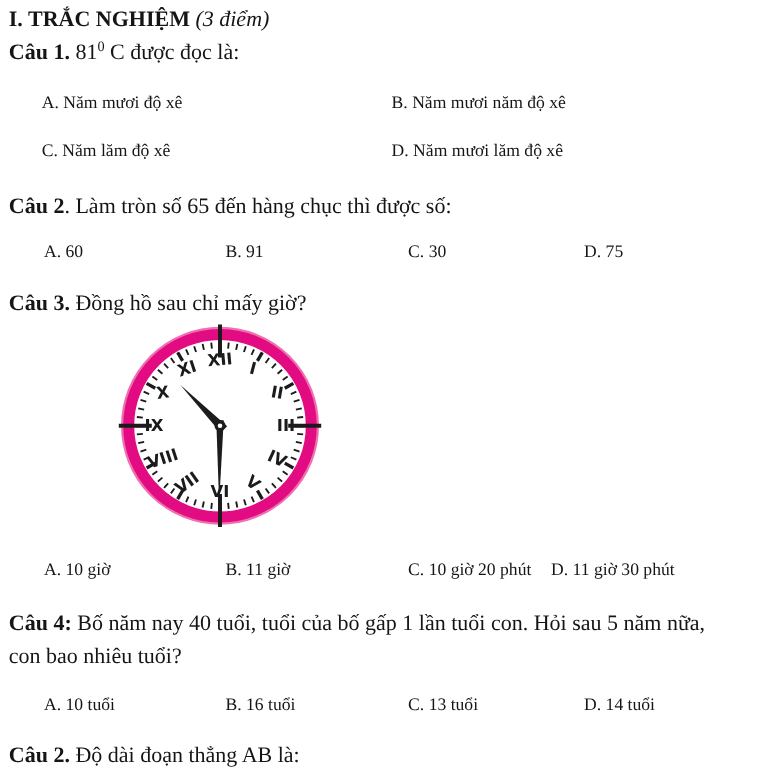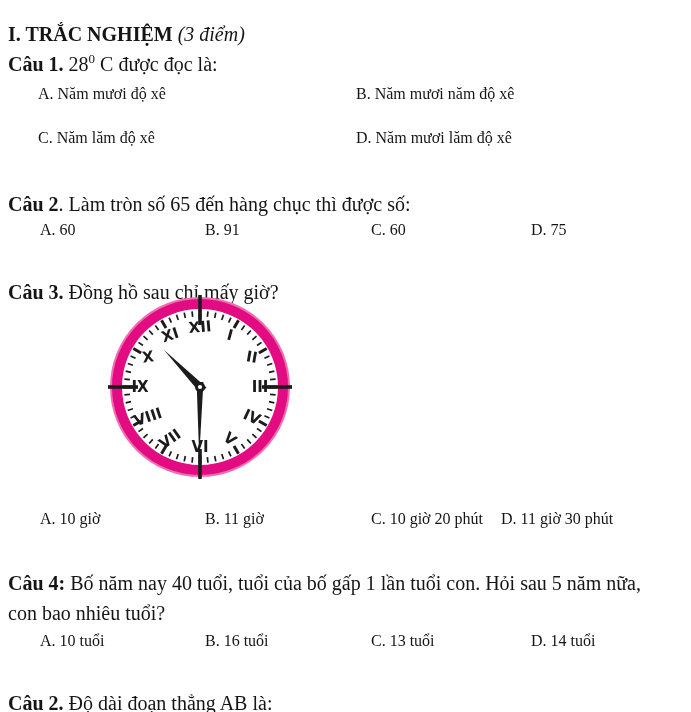--- a/index.html
+++ b/index.html
@@ -1,48 +1,48 @@
 <!DOCTYPE html>
 <html><head>
 <meta charset="utf-8">
 <style>
   html,body{margin:0;padding:0;}
   body{
     width:691px;height:712px;position:relative;overflow:hidden;
     background:#ffffff;color:#151515;
     font-family:"Liberation Serif","DejaVu Serif",serif;
   }
-  .line{position:absolute;font-size:20px;white-space:nowrap;line-height:1;margin-top:16px;}
+  .line{position:absolute;font-size:20px;white-space:nowrap;line-height:1;}
   .bold{font-weight:bold;}
   .ital{font-style:italic;}
   .sup{font-size:13px;position:relative;top:-8px;}
   .ans{position:absolute;font-size:16px;white-space:nowrap;line-height:1;margin-left:28px;}
   #clock-wrap{position:absolute;left:104px;top:291px;width:192px;height:192px;}
 </style>
 </head>
 <body>
 
 <div class="line" style="left:8px;top:8px;">
   <span class="bold">I. TRẮC NGHIỆM</span><span class="ital"> (3 điểm)</span>
 </div>
 
 <div class="line" style="left:8px;top:38px;">
-  <span class="bold">Câu 1.</span><span> 28</span><span class="sup">0</span><span> C  được đọc là:</span>
+  <span class="bold">Câu 1.</span><span> 81</span><span class="sup">0</span><span> C  được đọc là:</span>
 </div>
 <div class="ans" style="left:10px;top:86px;">A. Năm mươi độ xê</div>
 <div class="ans" style="left:328px;top:86px;">B. Năm mươi năm độ xê</div>
 <div class="ans" style="left:10px;top:130px;">C. Năm lăm độ xê</div>
 <div class="ans" style="left:328px;top:130px;">D. Năm mươi lăm độ xê</div>
 
 <div class="line" style="left:8px;top:178px;">
   <span class="bold">Câu 2</span><span>. Làm tròn số 65 đến hàng chục thì được số:</span>
 </div>
 <div class="ans" style="left:12px;top:222px;text-align:center;">A. 60</div>
 <div class="ans" style="left:177px;top:222px;">B. 91</div>
-<div class="ans" style="left:343px;top:222px;">C. 60</div>
+<div class="ans" style="left:343px;top:222px;">C. 30</div>
 <div class="ans" style="left:503px;top:222px;">D. 75</div>
 
 <div class="line" style="left:8px;top:266px;">
   <span class="bold">Câu 3.</span><span> Đồng hồ sau chỉ mấy giờ?</span>
 </div>
 
 <div id="clock-wrap">
   <svg id="clock-svg" width="192" height="192" viewBox="0 0 192 192">
       <circle cx="96" cy="96" r="88.5" fill="none" stroke="#f06fb0" stroke-width="3"></circle>
       <circle cx="96" cy="96" r="83" fill="#ffffff"></circle>

